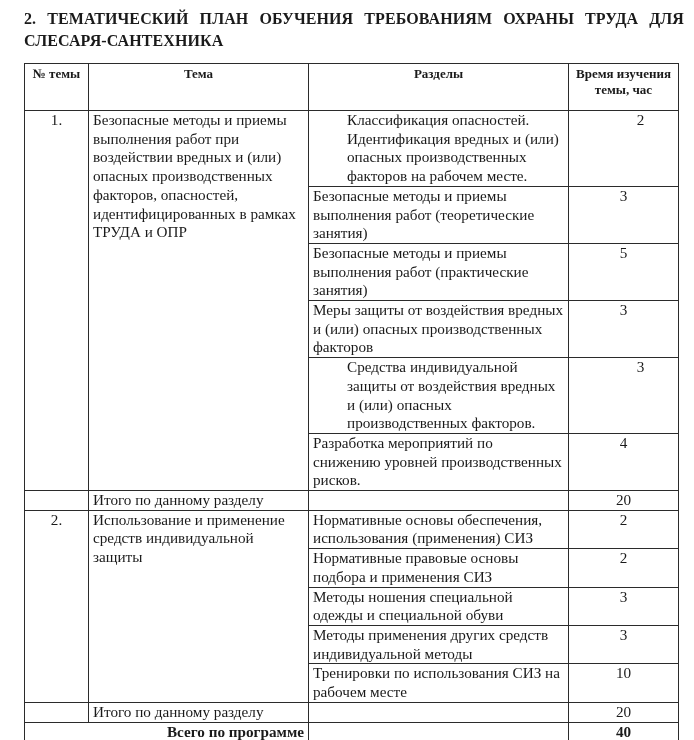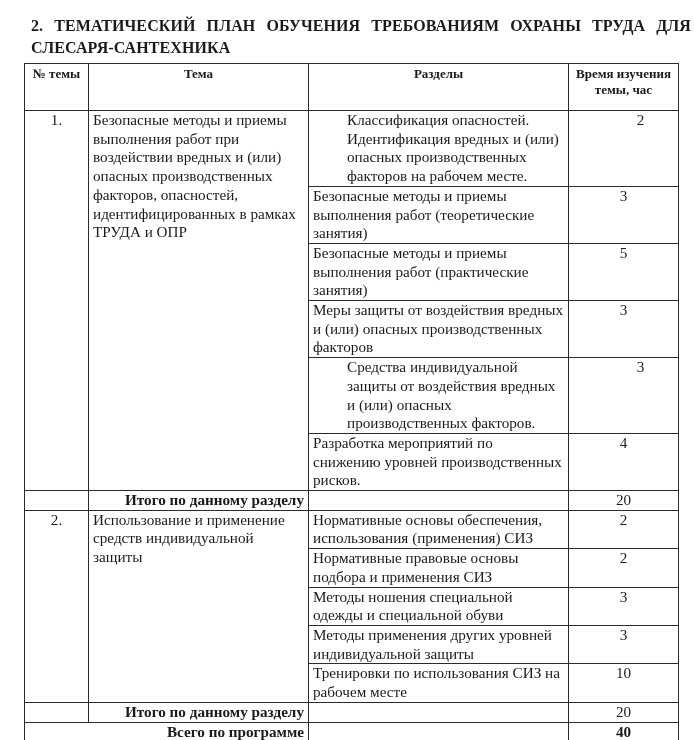--- a/index.html
+++ b/index.html
@@ -18,21 +18,21 @@
     .doc-title {
       position: absolute;
       left: 24px;
       top: 8px;
       width: 660px;
       font-size: 16px;
       line-height: 22px;
       font-weight: bold;
       text-align: justify;
       letter-spacing: 0.1px;
-      margin: 7px;
+      margin: 0;
     }
     table.plan {
       position: absolute;
       left: 24px;
       top: 63px;
       width: 654px;
       border-collapse: collapse;
       table-layout: fixed;
       font-size: 15.2px;
       line-height: 18.7px;
@@ -51,22 +51,22 @@
     }
     col.c-num { width: 64px; }
     col.c-topic { width: 220px; }
     col.c-section { width: 260px; }
     col.c-hours { width: 110px; }
     td.num { text-align: center; }
     td.hours { text-align: center; }
     td.topic { padding-left: 6px; }
     td.section { padding-left: 6px; }
     tr.subtotal td.label {
-      font-weight: bold;
-      text-align: right;
+      font-weight: normal;
+      text-align: left;
     }
     tr.total td.label {
       font-weight: bold;
       text-align: right;
       padding-left: 37px;
       margin-left: 20px;
     }
     tr.total td.hours { font-weight: bold; text-align: center; }
     .h-37 td.section, .h-37 td.hours { height: 37px; }
     .h-56 td.section, .h-56 td.hours { height: 55px; margin-top: 40px; }
@@ -136,21 +136,21 @@
     </tr>
     <tr class="h-37">
       <td class="section">Нормативные правовые основы подбора и применения СИЗ</td>
       <td class="hours">2</td>
     </tr>
     <tr class="h-37">
       <td class="section">Методы ношения специальной одежды и специальной обуви</td>
       <td class="hours">3</td>
     </tr>
     <tr class="h-37">
-      <td class="section">Методы применения других уровней индивидуальной защиты</td>
+      <td class="section">Методы применения других средств индивидуальной методы</td>
       <td class="hours">3</td>
     </tr>
     <tr class="h-37">
       <td class="section">Тренировки по использования СИЗ на рабочем месте</td>
       <td class="hours">10</td>
     </tr>
     <tr class="subtotal">
       <td></td>
       <td class="label">Итого по данному разделу</td>
       <td></td>

